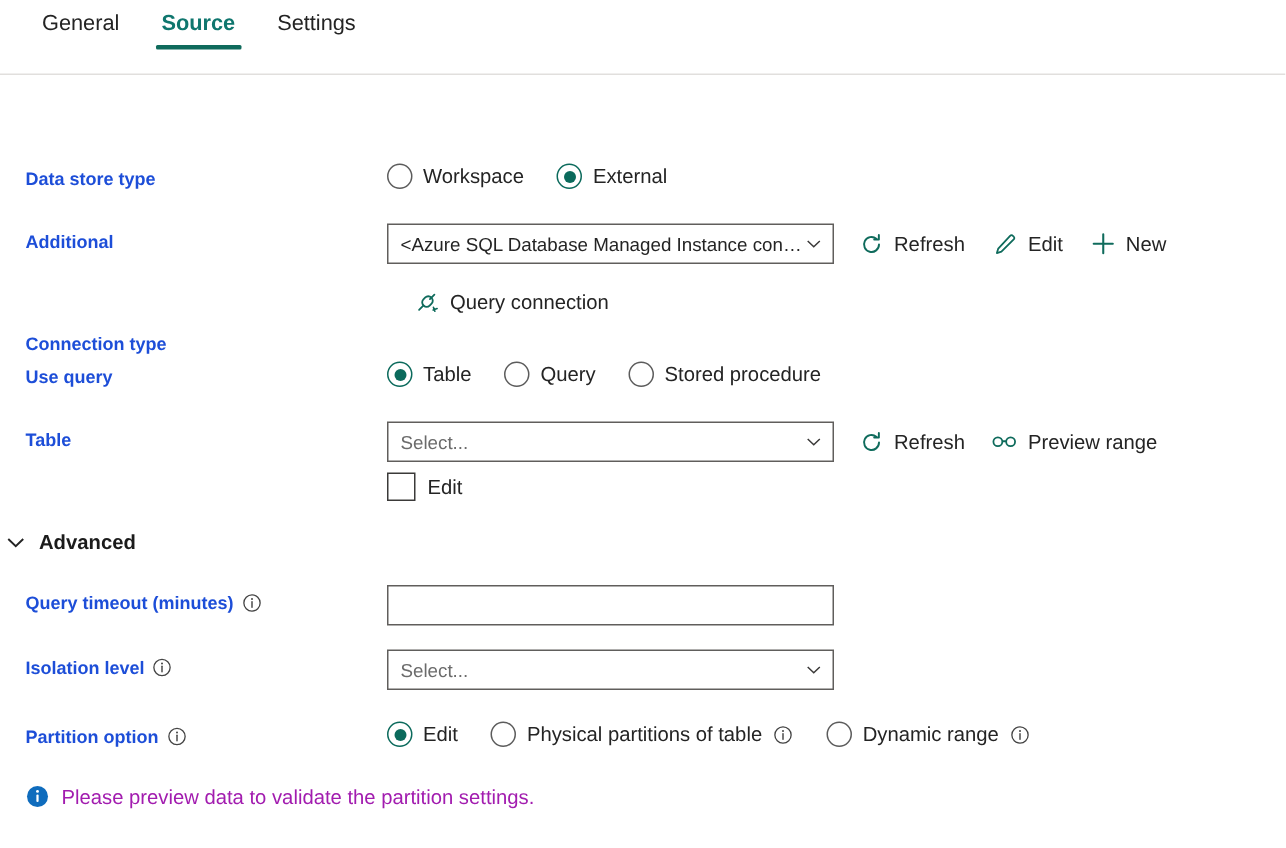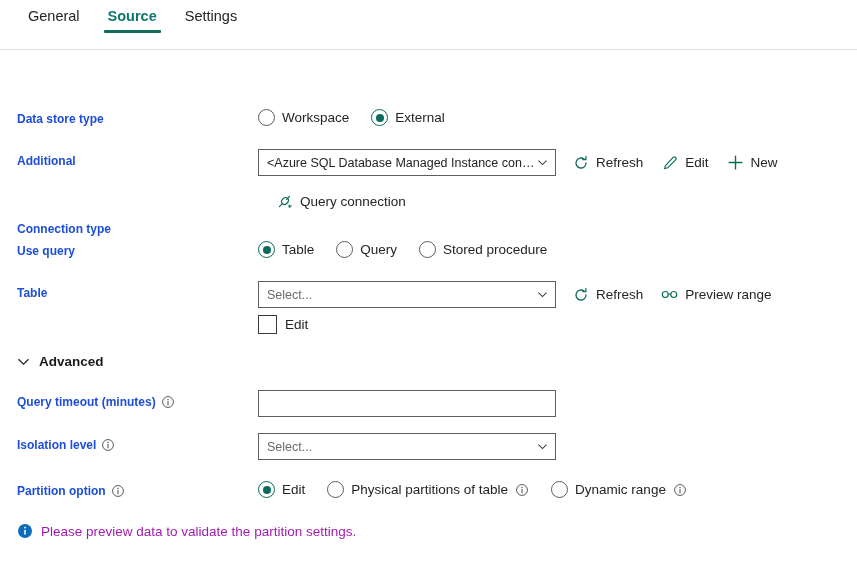--- a/index.html
+++ b/index.html
@@ -213,21 +213,21 @@
     flex: none;
   }
   .checkbox-row .cblabel {
     font-size: 13.5px;
     color: #242424;
   }
 
   
   .advanced {
     position: absolute;
-    left: 17px;
+    left: 4px;
     display: flex;
     align-items: center;
     gap: 9px;
     cursor: pointer;
     font-weight: bold;
     font-size: 13.5px;
     color: #1b1b1b;
   }
   .advanced .chev {
     width: 13px;

